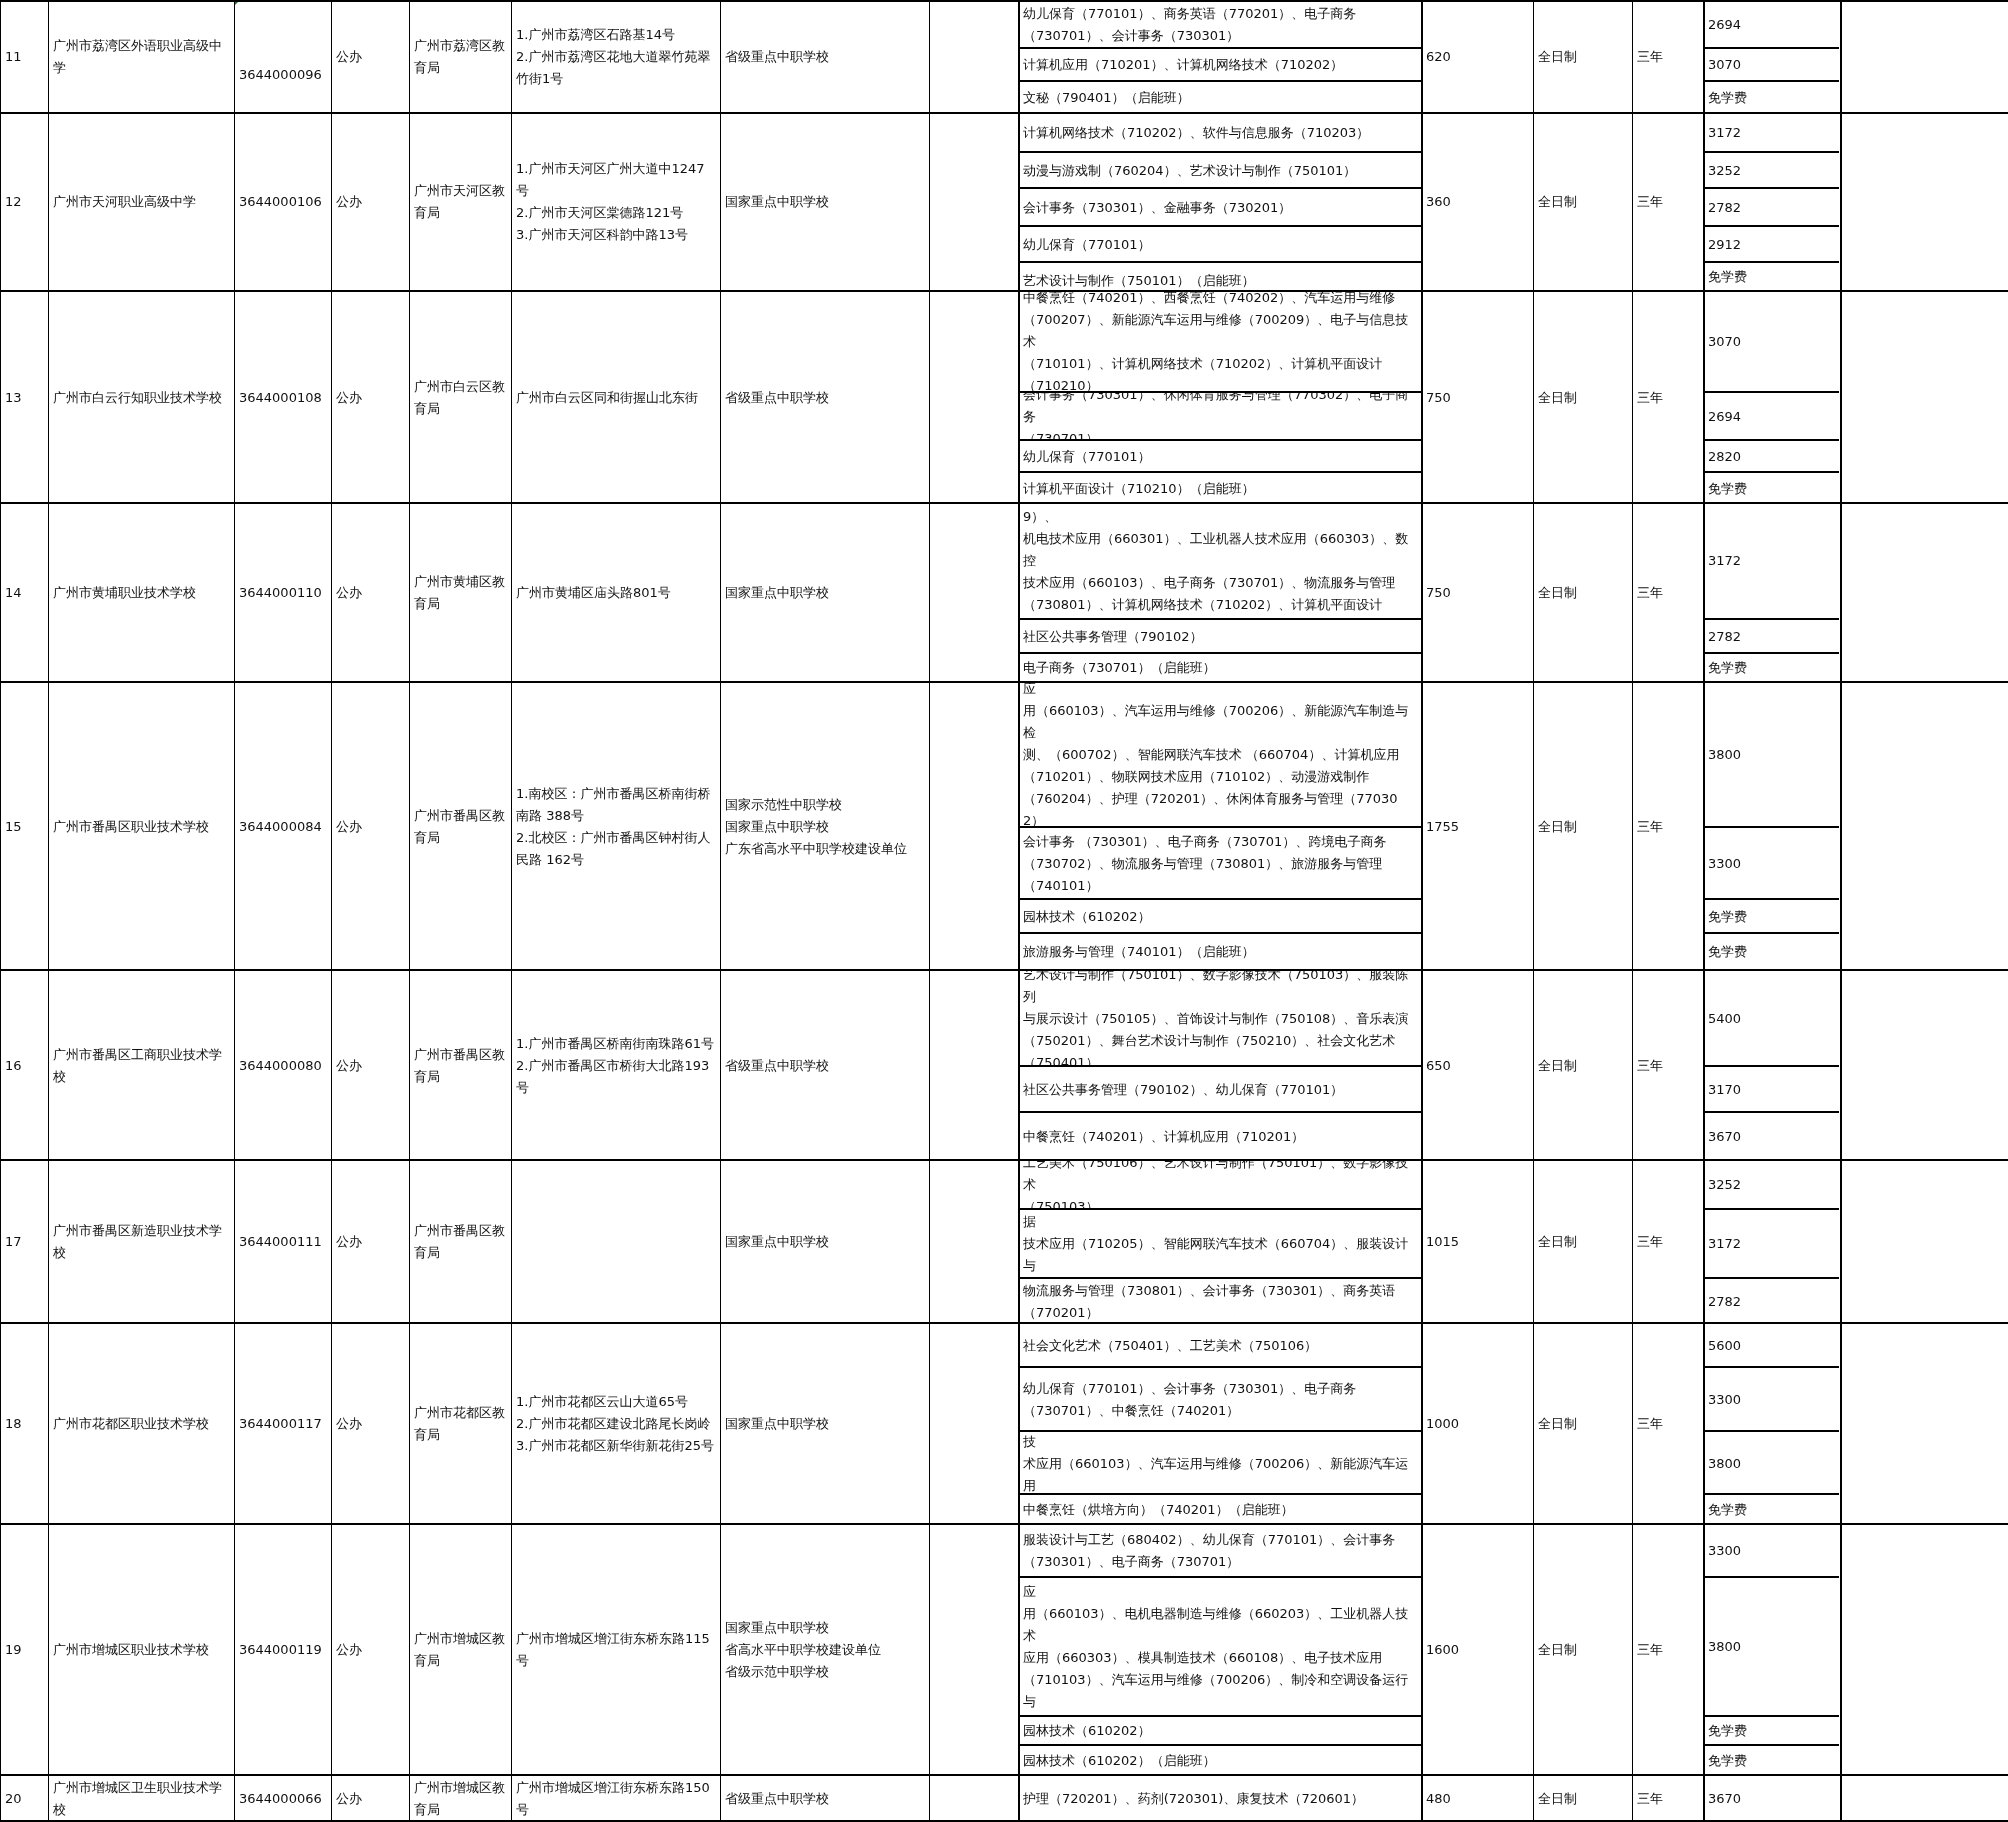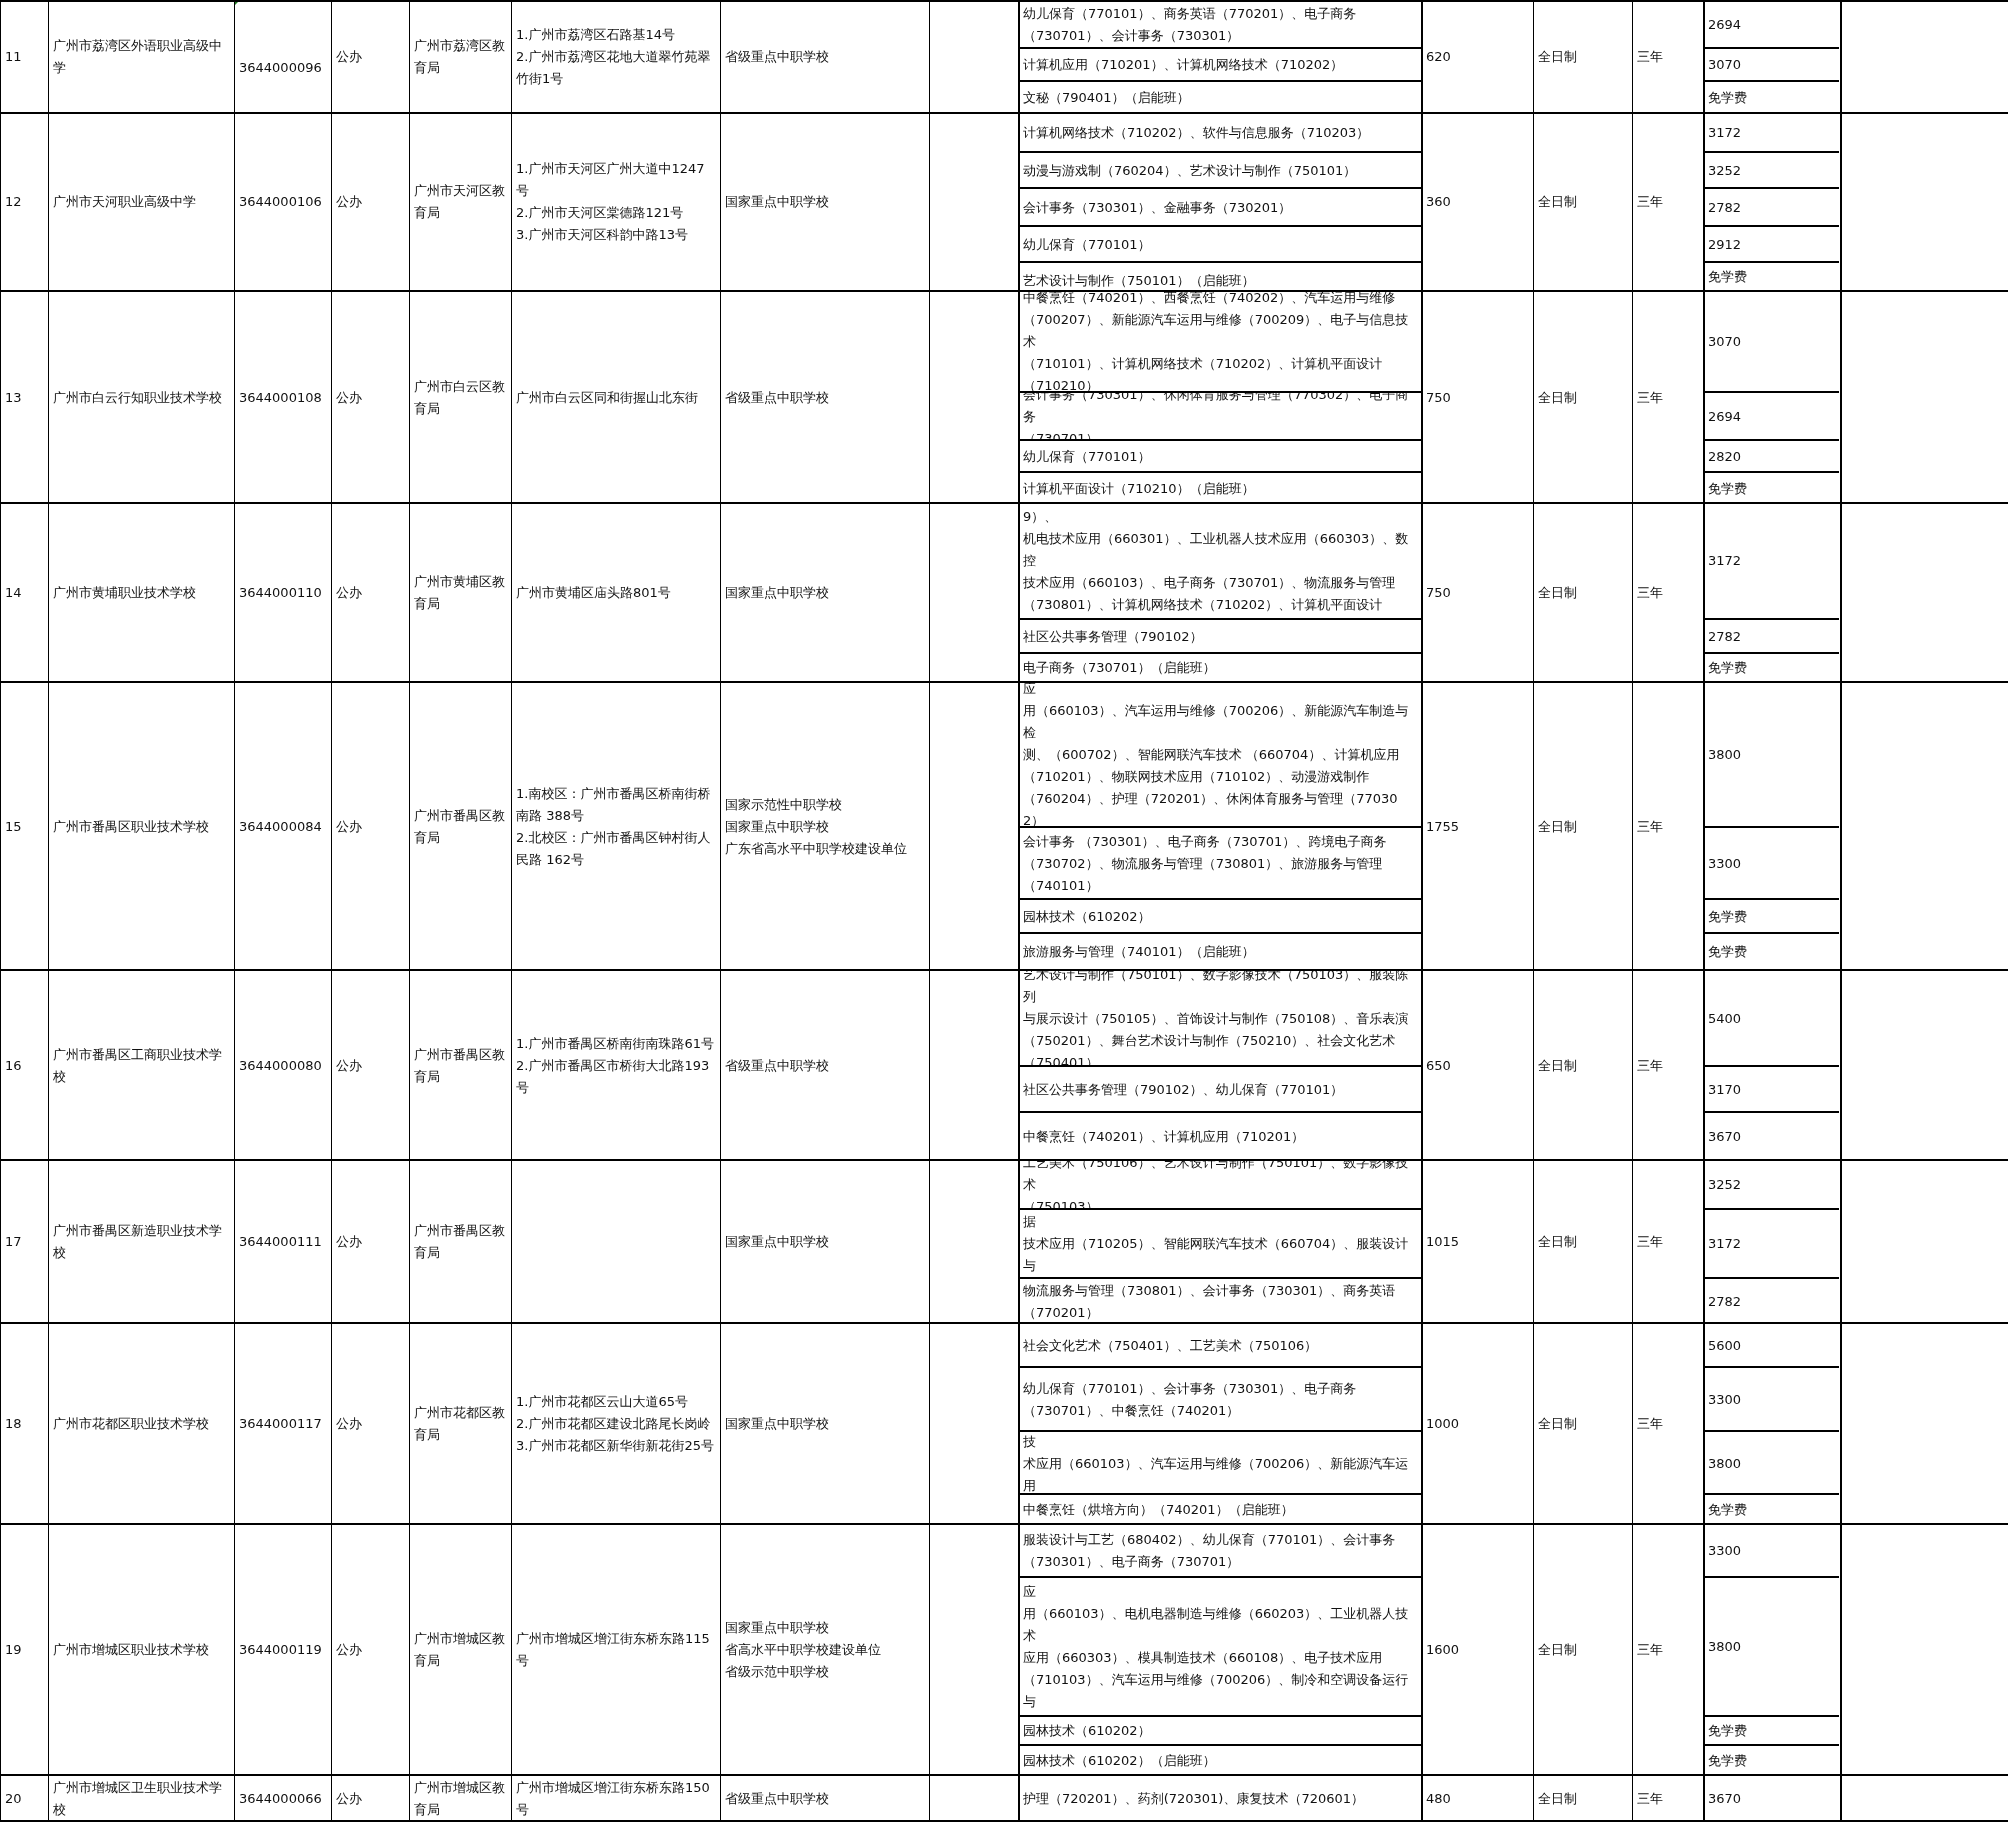--- a/index.html
+++ b/index.html
@@ -19,21 +19,21 @@
 <body>
 
 <div id="sheet">
   <div class="corner"></div>
 <div class="cell" style="left: 1px; width: 47px; top: 1px; height: 112px;">
       <span class="txt">11</span>
     </div>
     <div class="cell" style="left: 49px; width: 185px; top: 1px; height: 112px;">
       <span class="txt">广州市荔湾区外语职业高级中学</span>
     </div>
-    <div class="cell" style="left: 235px; width: 97px; top: 12px; height: 112px;">
+    <div class="cell" style="left: 235px; width: 97px; top: 19px; height: 112px;">
       <span class="txt">3644000096</span>
     </div>
     <div class="cell" style="left: 332px; width: 77px; top: 1px; height: 112px;">
       <span class="txt">公办</span>
     </div>
     <div class="cell" style="left: 410px; width: 101px; top: 1px; height: 112px;">
       <span class="txt">广州市荔湾区教
 育局</span>
     </div>
     <div class="cell" style="left: 512px; width: 208px; top: 1px; height: 112px;">

